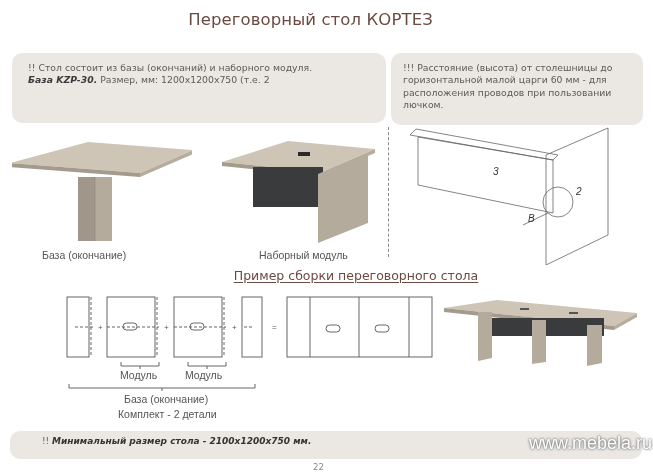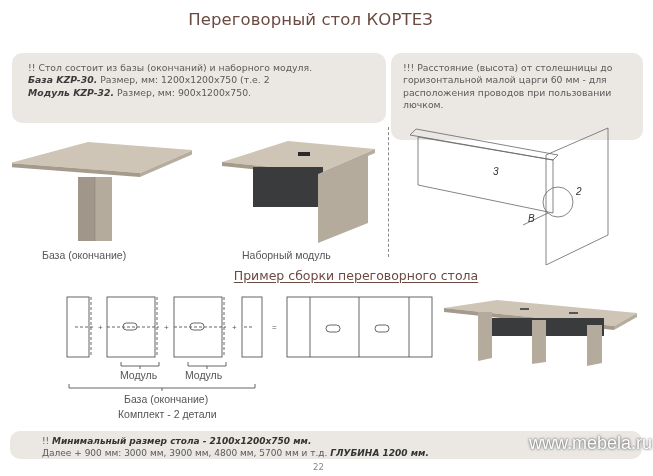--- a/index.html
+++ b/index.html
@@ -10,21 +10,21 @@
     .abs { position: absolute; }
     .title {
       left: 0; top: 10px; width: 621px; text-align: center;
       font-size: 16.5px; color: #6b4a42; letter-spacing: 0.1px;
     }
     .note-box {
       background: #ebe8e4; border-radius: 10px; font-size: 9.3px; line-height: 12.4px; color: #5a5a5a;
     }
     .note-box b { color: #3a3a3a; font-weight: bold; font-style: italic; }
     .note-left { left: 12px; top: 53px; width: 374px; height: 70px; padding: 9px 16px; }
-    .note-right { left: 391px; top: 53px; width: 252px; height: 87px; padding: 9px 12px; }
+    .note-right { left: 391px; top: 53px; width: 252px; height: 72px; padding: 9px 12px; }
     .caption { font-size: 10.5px; color: #555; font-family: "Liberation Sans", sans-serif; }
     .section-title {
       left: 12px; top: 268px; width: 653px; text-align: center; font-size: 12.5px; color: #6b4a42;
       text-decoration: underline; text-underline-offset: 2px; padding-left: 35px;
     }
     .footer-box { left: 10px; top: 431px; width: 632px; height: 28px; padding: 4px 0 0 32px; font-size: 9px; line-height: 12px; color: #5a5a5a; }
     .footer-box b { color: #333; }
     .watermark {
       left: 485px; top: 433px; font-family: "Liberation Sans", sans-serif; font-size: 18px;
       color: #ffffff; text-shadow: 0 0 3px #666, 0 0 2px #888; padding-left: 44px;
@@ -34,21 +34,20 @@
     svg text { font-family: "Liberation Sans", sans-serif; }
   </style>
 </head>
 <body>
 
 <div class="abs title">Переговорный стол КОРТЕЗ</div>
 
 <div class="abs note-box note-left">
   <div>!! Стол состоит из базы (окончаний) и наборного модуля.</div>
   <div><b>База KZP-30.</b><span> Размер, мм: 1200x1200x750 (т.е. 2</span></div>
-  <div><b>Модуль KZP-32.</b><span> Размер, мм: 900x1200x750.</span></div>
 </div>
 
 <div class="abs note-box note-right">
   <div>!!! Расстояние (высота) от столешницы до горизонтальной малой царги 60 мм - для расположения проводов при пользовании лючком.</div>
 </div>
 
 <svg class="abs" style="left:12px;top:136px" width="180" height="110">
   <polygon points="2,27 80,6 185,14 132,37" fill="#cfc5b6" transform="translate(-4,0)"></polygon>
   <polygon points="-2,27 128,37 128,41 -2,31" fill="#a59b8d"></polygon>
   <polygon points="128,37 181,14 181,18 128,41" fill="#b7ad9f"></polygon>
@@ -59,21 +58,21 @@
 <div class="abs caption" style="left:42px;top:249px">База (окончание)</div>
 
 <svg class="abs" style="left:220px;top:135px" width="160" height="112">
   <polygon points="2,27 68,6 155,14 102,37" fill="#cfc5b6"></polygon>
   <polygon points="2,27 102,37 102,41 2,31" fill="#a59b8d"></polygon>
   <polygon points="102,37 155,14 155,18 102,41" fill="#b7ad9f"></polygon>
   <rect x="33" y="32" width="70" height="40" fill="#3a3b3d"></rect>
   <polygon points="98,39 148,18 148,88 98,108" fill="#b5ab9d"></polygon>
   <rect x="78" y="17" width="12" height="4" fill="#2a2a2a"></rect>
 </svg>
-<div class="abs caption" style="left:242px;top:249px">Наборный модуль</div>
+<div class="abs caption" style="left:259px;top:249px">Наборный модуль</div>
 
 <div class="abs divider"></div>
 
 <svg class="abs" style="left:398px;top:125px" width="220" height="140" fill="none" stroke="#666" stroke-width="0.8">
   <polygon points="12,10 18,4 160,30 155,35"></polygon>
   <polygon points="20,12 155,35 155,88 20,60"></polygon>
   <polygon points="148,30 210,3 210,110 148,140"></polygon>
   <circle cx="160" cy="77" r="15"></circle>
   <line x1="125" y1="100" x2="150" y2="88"></line>
   <text x="95" y="50" font-size="10" fill="#333" stroke="none" font-style="italic">3</text>
@@ -123,16 +122,15 @@
   <rect x="50" y="20" width="112" height="18" fill="#3a3b3d"></rect>
   <polygon points="36,14 50,14 50,60 36,63" fill="#b5ab9d"></polygon>
   <polygon points="90,22 104,22 104,64 90,66" fill="#b5ab9d"></polygon>
   <polygon points="145,27 160,27 160,65 145,68" fill="#b5ab9d"></polygon>
   <rect x="78" y="10" width="9" height="2" fill="#555"></rect>
   <rect x="127" y="14" width="9" height="2" fill="#555"></rect>
 </svg>
 
 <div class="abs note-box footer-box">
   <div><span>!! </span><b>Минимальный размер стола - 2100x1200x750 мм.</b></div>
-  <div><span>Далее + 900 мм: 3000 мм, 3900 мм, 4800 мм, 5700 мм и т.д. </span><b>ГЛУБИНА 1200 мм.</b></div>
 </div>
 <div class="abs watermark">www.mebela.ru</div>
 <div class="abs page-num">22</div>
 
 </body></html>

